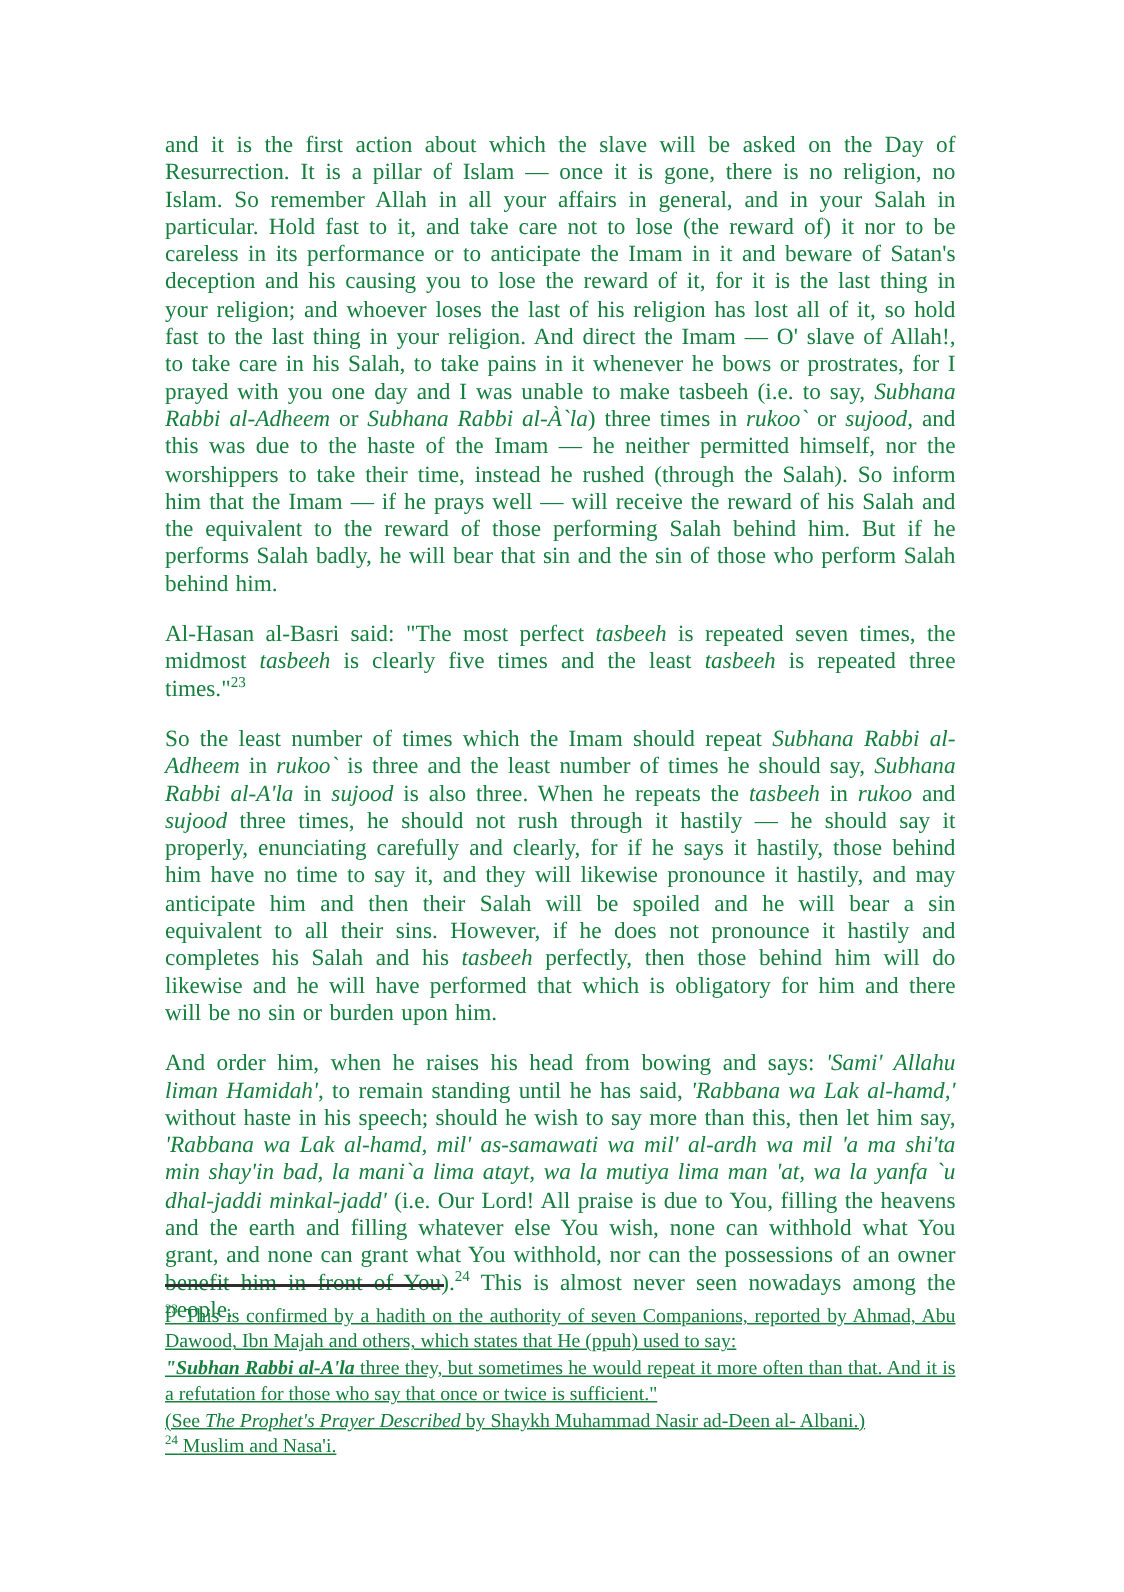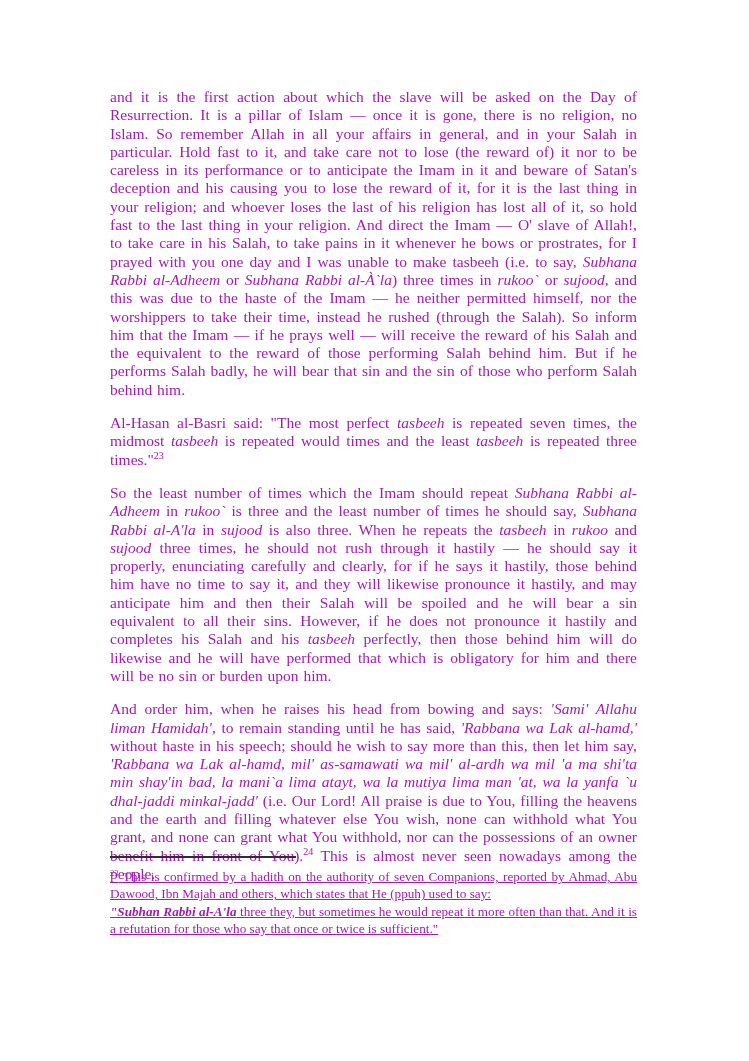--- a/index.html
+++ b/index.html
@@ -6,21 +6,21 @@
     margin: 0;
     padding: 0;
     background: #ffffff;
   }
   .page {
     position: relative;
     width: 749px;
     height: 1030px;
     background: #ffffff;
     font-family: "Liberation Serif", "DejaVu Serif", serif;
-    color: #a21caf;
+    color: #15803d;
     overflow: hidden;
   }
   .text-block {
     position: absolute;
     left: 110px;
     top: 88px;
     width: 527px;
   }
   .body-paragraph {
     margin: 0 0 15px 0;
@@ -56,26 +56,28 @@
   em { font-style: italic; }
   .bold { font-weight: bold; }
 </style>
 </head>
 <body>
 
 <div class="page">
 
   <div class="text-block">
       <p class="body-paragraph"><span>and it is the first action about which the slave will be asked on the Day of Resurrection. It is a pillar of Islam — once it is gone, there is no religion, no Islam. So remember Allah in all your affairs in general, and in your Salah in particular. Hold fast to it, and take care not to lose (the reward of) it nor to be careless in its performance or to anticipate the Imam in it and beware of Satan's deception and his causing you to lose the reward of it, for it is the last thing in your religion; and whoever loses the last of his religion has lost all of it, so hold fast to the last thing in your religion. And direct the Imam — O' slave of Allah!, to take care in his Salah, to take pains in it whenever he bows or prostrates, for I prayed with you one day and I was unable to make tasbeeh (i.e. to say, </span><em>Subhana Rabbi al-Adheem</em><span> or </span><em>Subhana Rabbi al-À`la</em><span>) three times in </span><em>rukoo`</em><span> or </span><em>sujood</em><span>, and this was due to the haste of the Imam — he neither permitted himself, nor the worshippers to take their time, instead he rushed (through the Salah). So inform him that the Imam — if he prays well — will receive the reward of his Salah and the equivalent to the reward of those performing Salah behind him. But if he performs Salah badly, he will bear that sin and the sin of those who perform Salah behind him.</span></p>
-      <p class="body-paragraph"><span>Al-Hasan al-Basri said: "The most perfect </span><em>tasbeeh</em><span> is repeated seven times, the midmost </span><em>tasbeeh</em><span> is repeated would times and the least </span><em>tasbeeh</em><span> is repeated three times."</span><sup>23</sup></p>
+      <p class="body-paragraph"><span>Al-Hasan al-Basri said: "The most perfect </span><em>tasbeeh</em><span> is repeated seven times, the midmost </span><em>tasbeeh</em><span> is clearly five times and the least </span><em>tasbeeh</em><span> is repeated three times."</span><sup>23</sup></p>
       <p class="body-paragraph"><span>So the least number of times which the Imam should repeat </span><em>Subhana Rabbi al-Adheem</em><span> in </span><em>rukoo`</em><span> is three and the least number of times he should say, </span><em>Subhana Rabbi al-A'la</em><span> in </span><em>sujood</em><span> is also three. When he repeats the </span><em>tasbeeh</em><span> in </span><em>rukoo</em><span> and </span><em>sujood</em><span> three times, he should not rush through it hastily — he should say it properly, enunciating carefully and clearly, for if he says it hastily, those behind him have no time to say it, and they will likewise pronounce it hastily, and may anticipate him and then their Salah will be spoiled and he will bear a sin equivalent to all their sins. However, if he does not pronounce it hastily and completes his Salah and his </span><em>tasbeeh</em><span> perfectly, then those behind him will do likewise and he will have performed that which is obligatory for him and there will be no sin or burden upon him.</span></p>
       <p class="body-paragraph"><span>And order him, when he raises his head from bowing and says: </span><em>'Sami' Allahu liman Hamidah'</em><span>, to remain standing until he has said, </span><em>'Rabbana wa Lak al-hamd,'</em><span> without haste in his speech; should he wish to say more than this, then let him say, </span><em>'Rabbana wa Lak al-hamd, mil' as-samawati wa mil' al-ardh wa mil 'a ma shi'ta min shay'in bad, la mani`a lima atayt, wa la mutiya lima man 'at, wa la yanfa `u dhal-jaddi minkal-jadd'</em><span> (i.e. Our Lord! All praise is due to You, filling the heavens and the earth and filling whatever else You wish, none can withhold what You grant, and none can grant what You withhold, nor can the possessions of an owner benefit him in front of You).</span><sup>24</sup><span> This is almost never seen nowadays among the people.</span></p>
     </div>
 
   <div class="footnote-block">
     <div class="footnote-separator"></div>
     <div>
         <p class="footnote-paragraph"><sup>23</sup><span> This is confirmed by a hadith on the authority of seven Companions, reported by Ahmad, Abu Dawood, Ibn Majah and others, which states that He (ppuh) used to say:</span></p>
         <p class="footnote-paragraph"><em class="bold">"Subhan Rabbi al-A'la</em><span> three they, but sometimes he would repeat it more often than that. And it is a refutation for those who say that once or twice is sufficient."</span></p>
+        <p class="footnote-paragraph"><span>(See </span><em>The Prophet's Prayer Described</em><span> by Shaykh Muhammad Nasir ad-Deen al- Albani.)</span></p>
+        <p class="footnote-paragraph"><sup>24</sup><span> Muslim and Nasa'i.</span></p>
       </div>
   </div>
 
 </div>
 
 </body></html>

